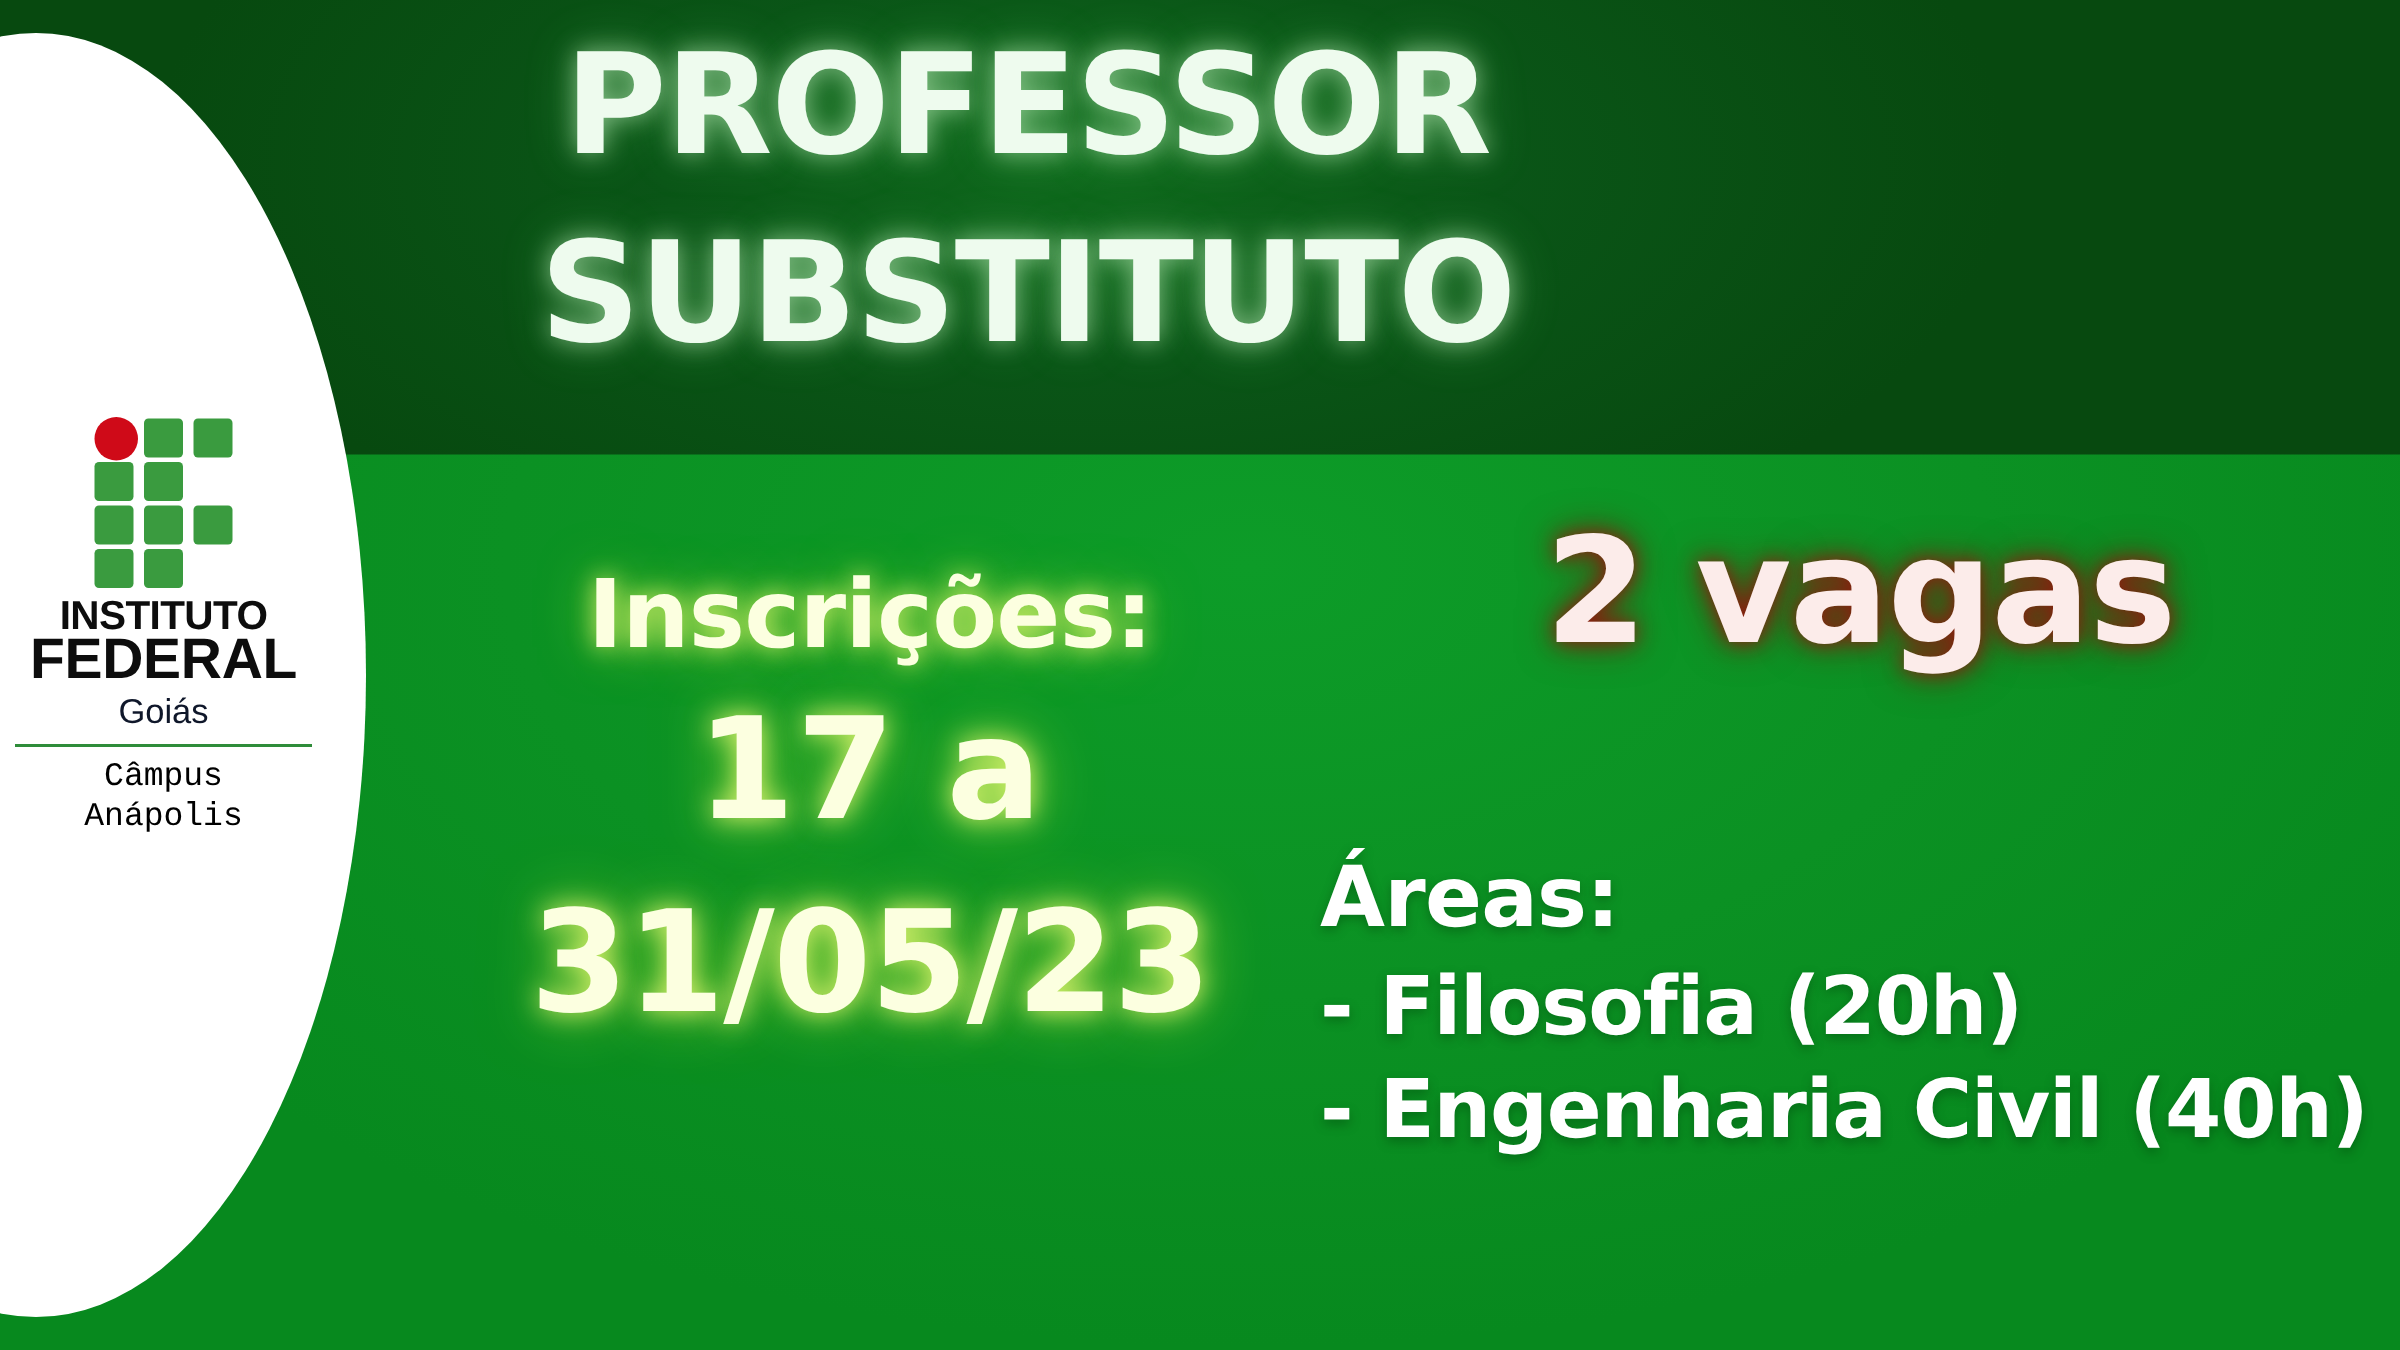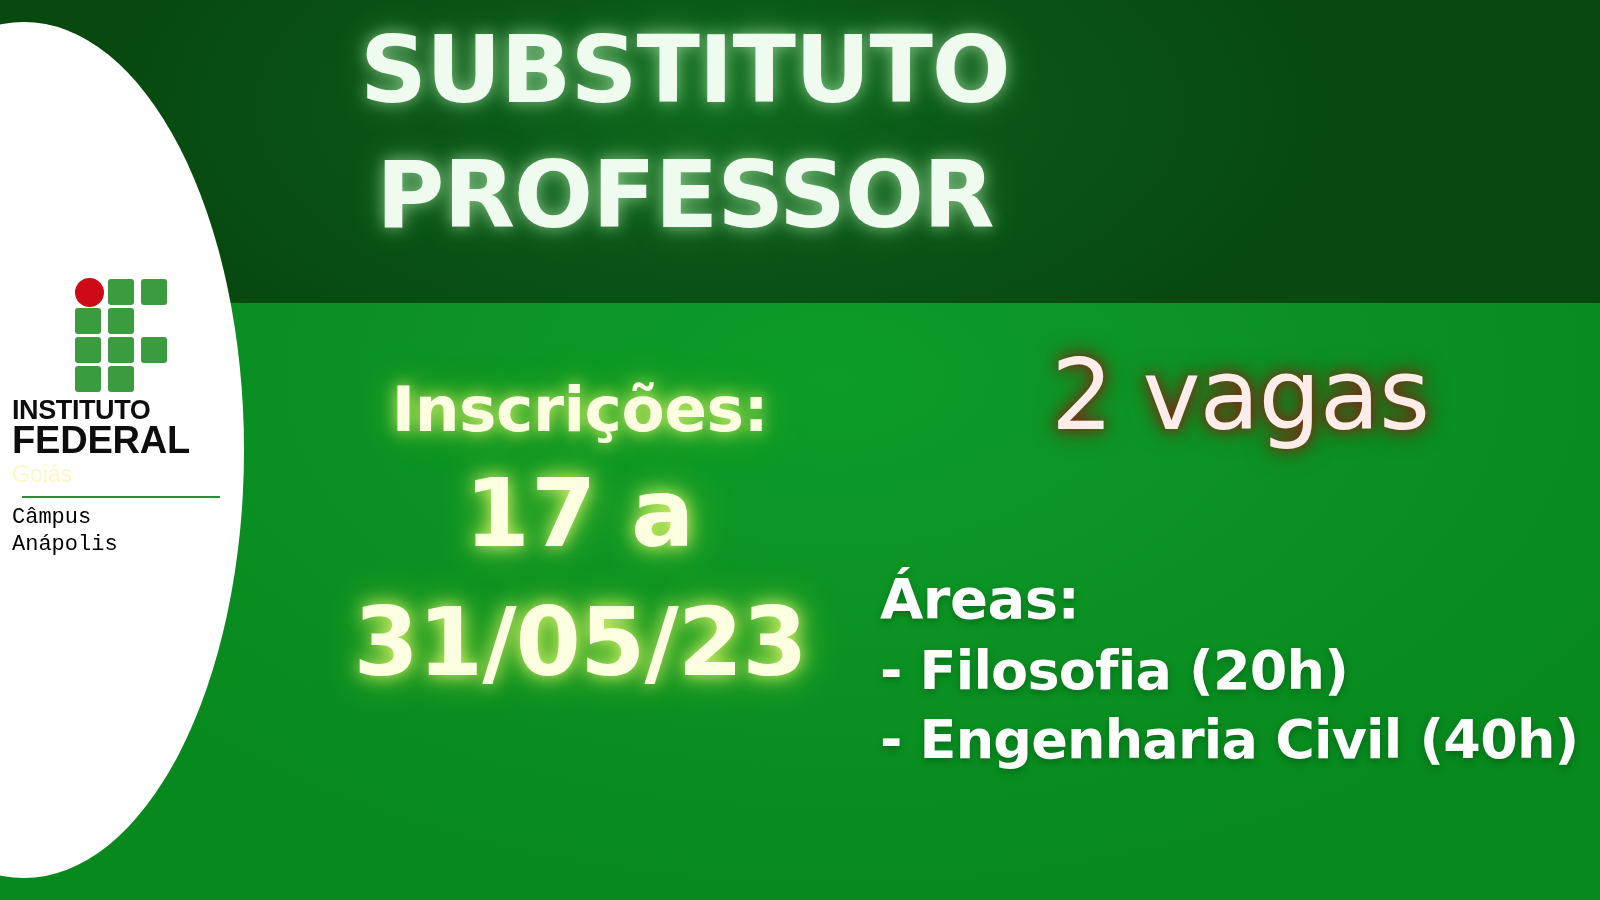--- a/index.html
+++ b/index.html
@@ -40,23 +40,24 @@
     width: 440px;
     height: 856px;
     background: #ffffff;
     border-radius: 50%;
     overflow: hidden;
   }
 
   
   .logo-block {
     position: absolute;
-    left: 12px;
+    left: 0px;
     top: 278px;
     width: 218px;
+    text-align: center;
     color: #1a1a1a;
   }
   .logo-mark {
     width: 96px;
     height: 112px;
     margin: 0 auto 8px auto;
     position: relative;
   }
   .logo-mark .cell {
     position: absolute;
@@ -79,21 +80,21 @@
     line-height: 0.92;
     letter-spacing: -0.4px;
     color: #0d0d0d;
   }
   .logo-title .l2 { font-size: 38px; letter-spacing: -0.2px; }
   .logo-sub {
     font-family: "Liberation Sans", sans-serif;
     font-size: 23px;
     line-height: 1.2;
     margin-top: 3px;
-    color: #fef9c3;
+    color: #0f172a;
   }
   .logo-rule {
     height: 2px;
     background: #2f8c3a;
     margin: 8px 10px 7px 10px;
   }
   .logo-campus {
     font-family: Liberation Mono, monospace;
     font-size: 22px;
     line-height: 1.22;
@@ -165,21 +166,21 @@
   }
 
   
   .vagas {
     position: absolute;
     left: 960px;
     top: 342px;
     width: 560px;
     text-align: center;
     font-family: "DejaVu Sans", sans-serif;
-    font-weight: normal;
+    font-weight: bold;
     font-size: 98px;
     line-height: 1.1;
     letter-spacing: -1px;
     color: #fcecea;
     text-shadow: 0 0 13px rgba(150,22,14,0.95), 0 0 26px rgba(120,18,10,0.75);
   }
 
   
   .areas {
     position: absolute;
@@ -239,22 +240,22 @@
 
     <div class="logo-rule"></div>
 
     <div class="logo-campus">
       <span>Câmpus</span><br>
       <span>Anápolis</span>
     </div>
   </div>
 
   <div class="headline">
+    <span class="hl-line">PROFESSOR</span>
     <span class="hl-line">SUBSTITUTO</span>
-    <span class="hl-line">PROFESSOR</span>
   </div>
 
 
   <div class="insc-block">
     <div class="insc-label">Inscrições:</div>
     <div class="insc-d1">17 a</div>
     <div class="insc-d2">31/05/23</div>
   </div>
 
   <div class="vagas">2 vagas</div>

